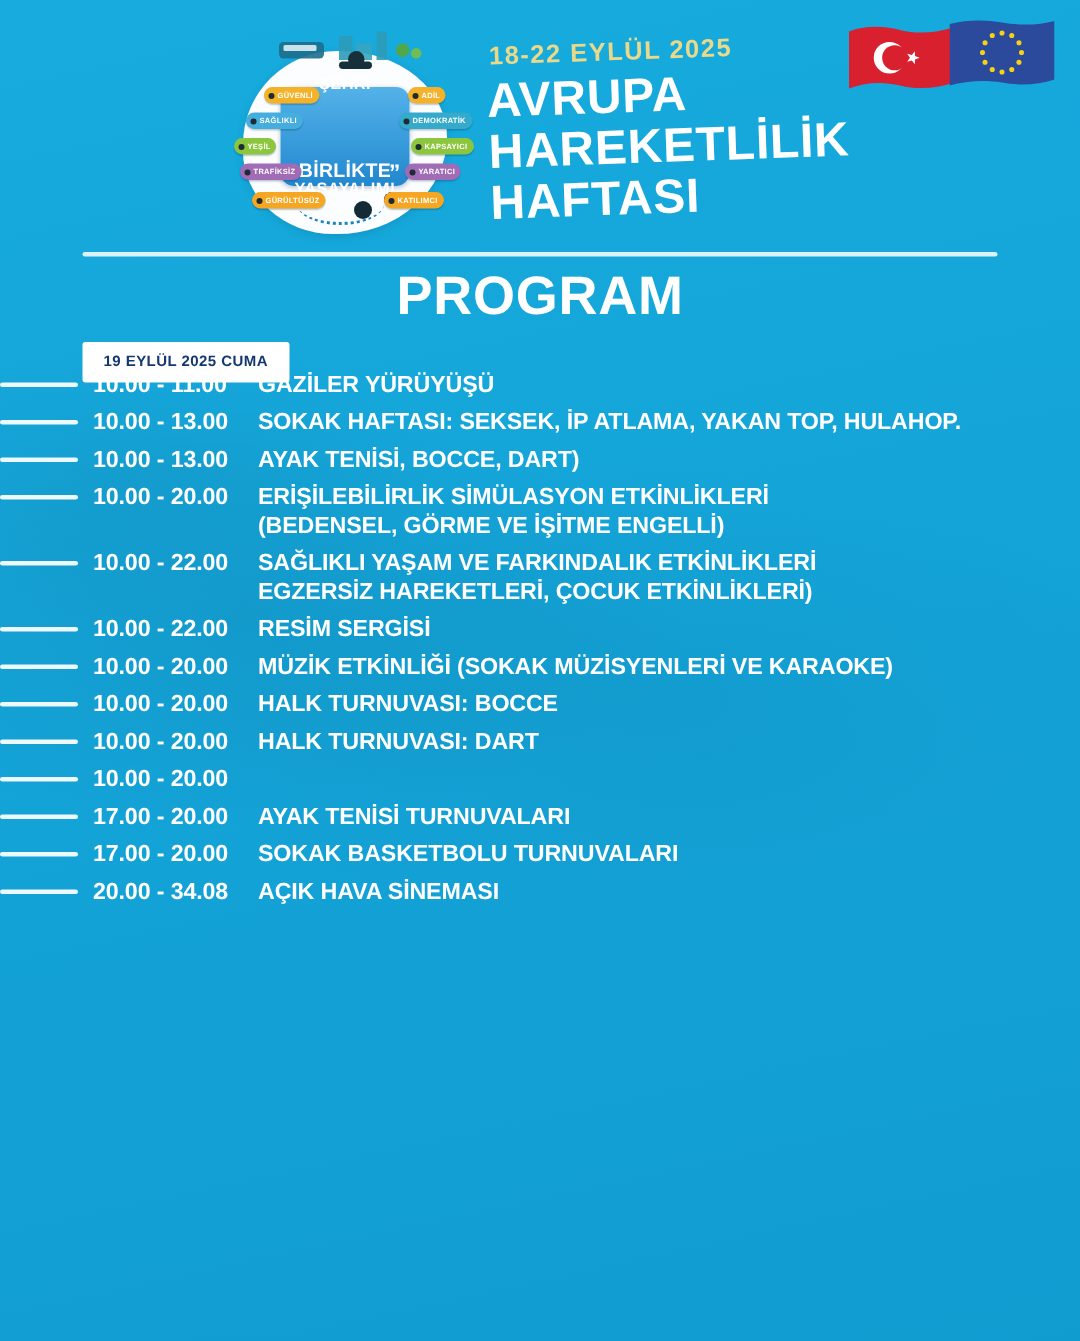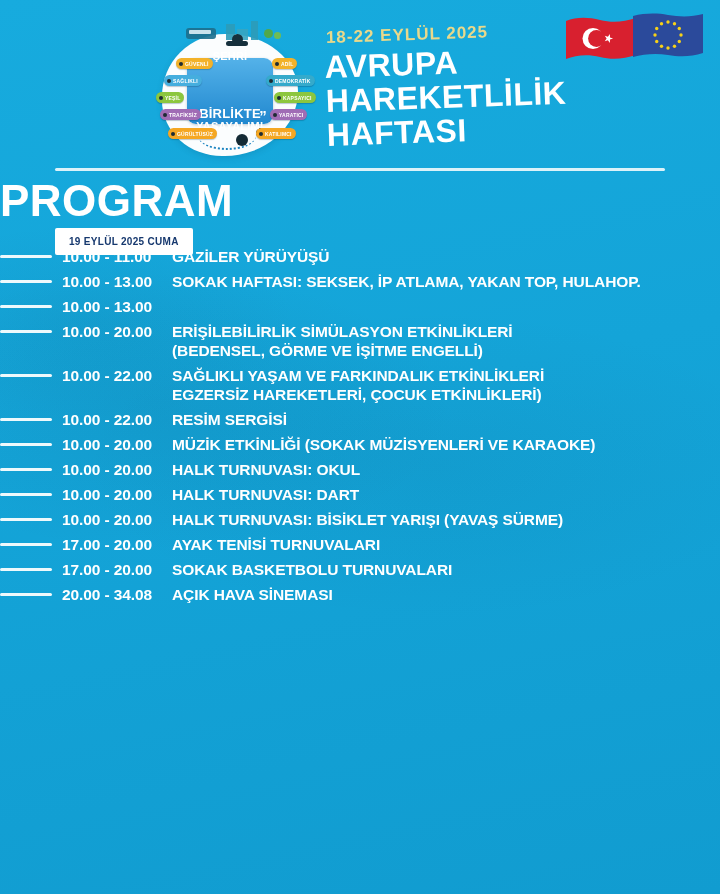--- a/index.html
+++ b/index.html
@@ -89,22 +89,22 @@
   .flags{position:absolute;left:566px;top:12px;width:140px;height:52px;}
   .flag-tr{position:absolute;left:0;top:3px;}
   .flag-eu{position:absolute;left:67px;top:0;}
 
   
   .divider{
     position:absolute;left:55px;top:168px;width:610px;height:3px;
     background:#e6f6fb;border-radius:2px;opacity:.95;
   }
   .program-title{
-    position:absolute;left:0;top:176px;width:720px;margin:0;
-    color:#fff;font-size:44px;font-weight:bold;letter-spacing:.5px;
+    position:absolute;left:0;top:176px;width:720px;margin:0;text-align:center;
+    color:#fff;font-size:36px;font-weight:bold;letter-spacing:.5px;
   }
   .date-badge{
     position:absolute;left:55px;top:228px;
     background:#ffffff;color:#16386e;font-size:10px;font-weight:bold;
     padding:8px 14px;letter-spacing:.3px;border-radius:2px;
   }
   .program-list{position:absolute;left:0;top:247px;width:720px;}
   .row{position:relative;display:flex;margin-bottom:6px;color:#fff;
        font-size:15.5px;line-height:19px;font-weight:bold;letter-spacing:-.1px;}
   .dash{position:absolute;left:0;top:8px;width:52px;height:3px;background:#eef9fc;border-radius:2px;}
@@ -232,20 +232,21 @@
         <span class="dash"></span>
         <span class="time">10.00 - 13.00</span>
         <span class="desc">
           <span class="line">SOKAK HAFTASI: SEKSEK, İP ATLAMA, YAKAN TOP, HULAHOP.</span>
         </span>
       </div>
       <div class="row">
         <span class="dash"></span>
         <span class="time">10.00 - 13.00</span>
         <span class="desc">
+          <span class="line">AYAK TENİSİ, BOCCE, DART)</span>
         </span>
       </div>
       <div class="row">
         <span class="dash"></span>
         <span class="time">10.00 - 20.00</span>
         <span class="desc">
           <span class="line">ERİŞİLEBİLİRLİK SİMÜLASYON ETKİNLİKLERİ</span>
           <span class="line">(BEDENSEL, GÖRME VE İŞİTME ENGELLİ)</span>
         </span>
       </div>
@@ -268,36 +269,33 @@
         <span class="dash"></span>
         <span class="time">10.00 - 20.00</span>
         <span class="desc">
           <span class="line">MÜZİK ETKİNLİĞİ (SOKAK MÜZİSYENLERİ VE KARAOKE)</span>
         </span>
       </div>
       <div class="row">
         <span class="dash"></span>
         <span class="time">10.00 - 20.00</span>
         <span class="desc">
-          <span class="line">HALK TURNUVASI: OKUL</span>
+          <span class="line">HALK TURNUVASI: BOCCE</span>
         </span>
       </div>
       <div class="row">
         <span class="dash"></span>
         <span class="time">10.00 - 20.00</span>
         <span class="desc">
           <span class="line">HALK TURNUVASI: DART</span>
         </span>
       </div>
       <div class="row">
         <span class="dash"></span>
         <span class="time">10.00 - 20.00</span>
-        <span class="desc">
-          <span class="line">HALK TURNUVASI: BİSİKLET YARIŞI (YAVAŞ SÜRME)</span>
-        </span>
       </div>
       <div class="row">
         <span class="dash"></span>
         <span class="time">17.00 - 20.00</span>
         <span class="desc">
           <span class="line">AYAK TENİSİ TURNUVALARI</span>
         </span>
       </div>
       <div class="row">
         <span class="dash"></span>

